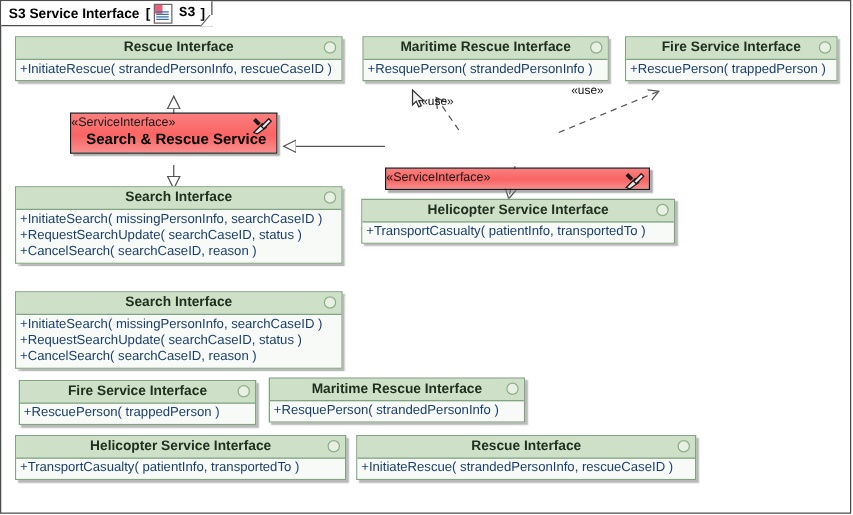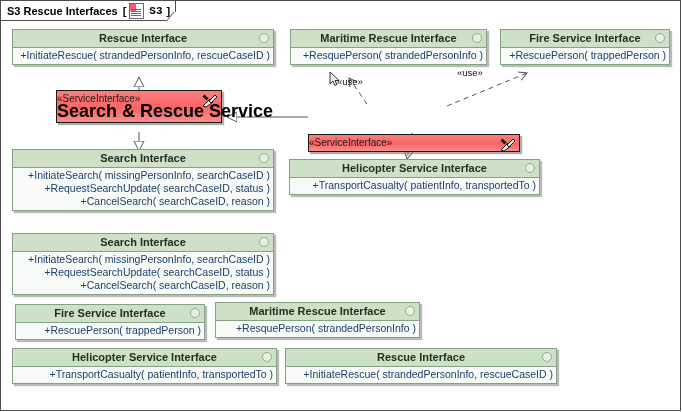--- a/index.html
+++ b/index.html
@@ -79,55 +79,54 @@
     border:1.5px solid #8fae8a;background:#e7f0e2;
     box-sizing:border-box;
   }
   .ibox .ops{
     background:#f7faf6;
     padding:1px 3px 2px 3px;
   }
   .ibox .op{
     font-size:10.5px;color:#1d3f6e;line-height:13px;
     white-space:nowrap;
-    text-align:right;
   }
 
   
   .sbox{
     border:1px solid #1a1a1a;
     background:linear-gradient(#fb7e7e,#fa6464 55%,#f98d8d);
     box-shadow:2px 2px 1px rgba(120,120,120,.6);
     box-sizing:border-box;
     position:relative;
     padding:2px 0 3px 0;
   }
   .sbox .stereo{
     text-align:left;font-size:10px;color:#1a1a1a;line-height:11px;
     white-space:nowrap;
   }
   .sbox .sname{
-    text-align:right;font-size:18px;font-weight:bold;color:#000;
-    line-height:15px;white-space:nowrap;
+    text-align:left;font-size:12px;font-weight:bold;color:#000;
+    line-height:15px;white-space:nowrap;padding-left:12px;
   }
   .tools-icon{
     position:absolute;right:3px;top:3px;width:16px;height:14px;
   }
   .lbl-use{
     position:absolute;font-size:9.5px;color:#111;white-space:nowrap;
   }
   .cursor-arrow{position:absolute;width:11px;height:16px;}
 </style>
 </head>
 <body>
 
 <div id="frame">
 
   <div id="title-tab">
-    <span class="tab-title">S3 Rescue Interfaces</span>
+    <span class="tab-title">S3 Service Interface</span>
     <span class="tab-bracket">[</span>
     <span class="s3-icon"></span>
     <span class="tab-s3label">S3</span>
     <span class="tab-bracket" style="margin-left:4px;margin-right:5px;">]</span>
     <span class="tab-corner"></span>
   </div>
 
   <div id="canvas">
 
     <svg width="679" height="390" style="position:absolute;left:0;top:0;">

